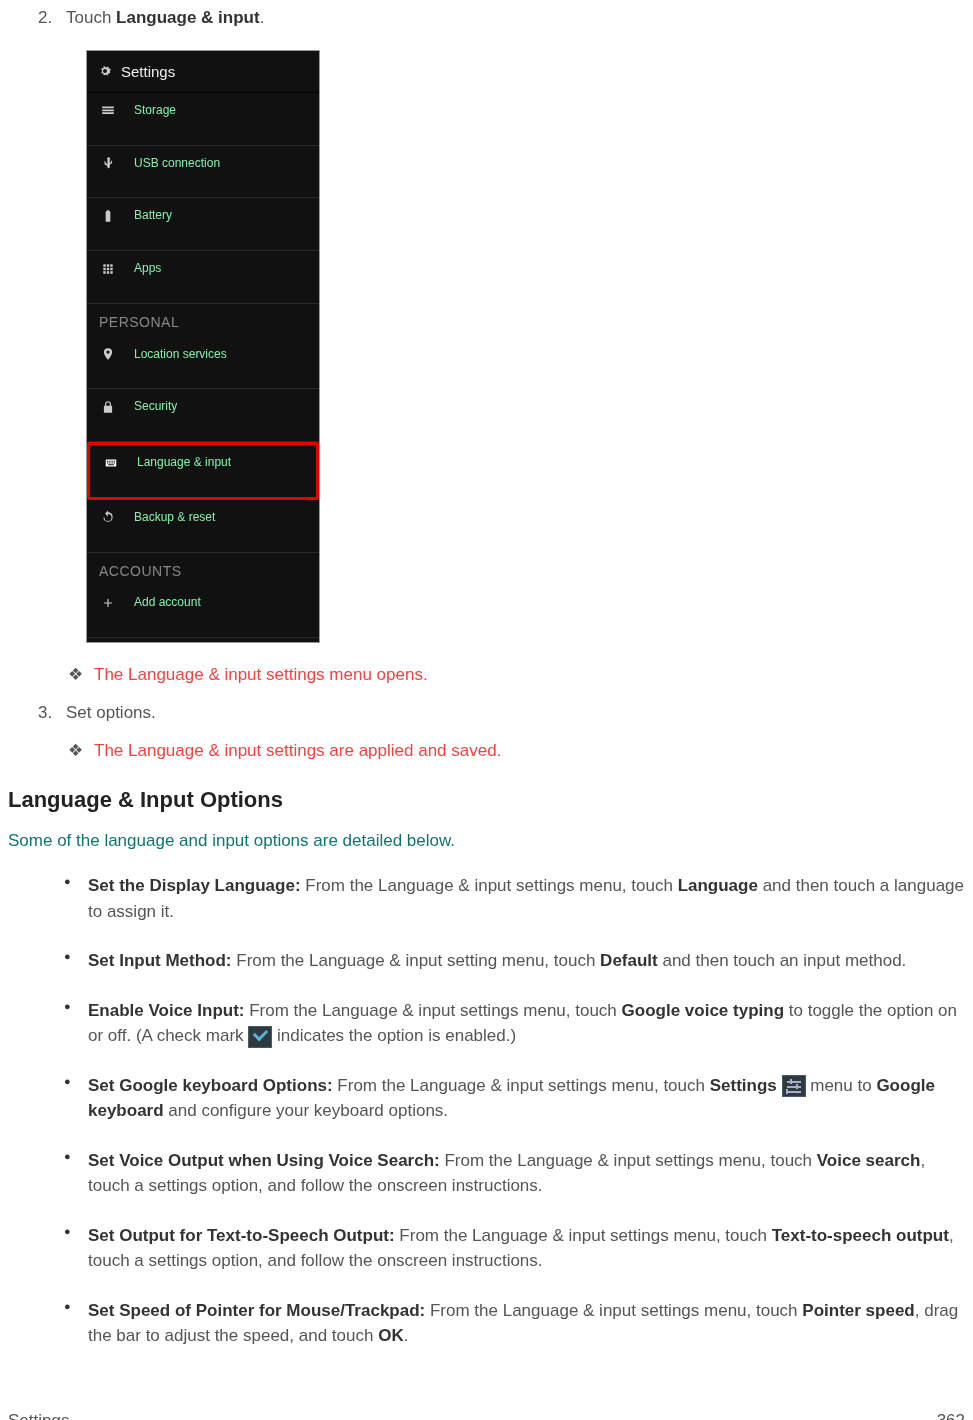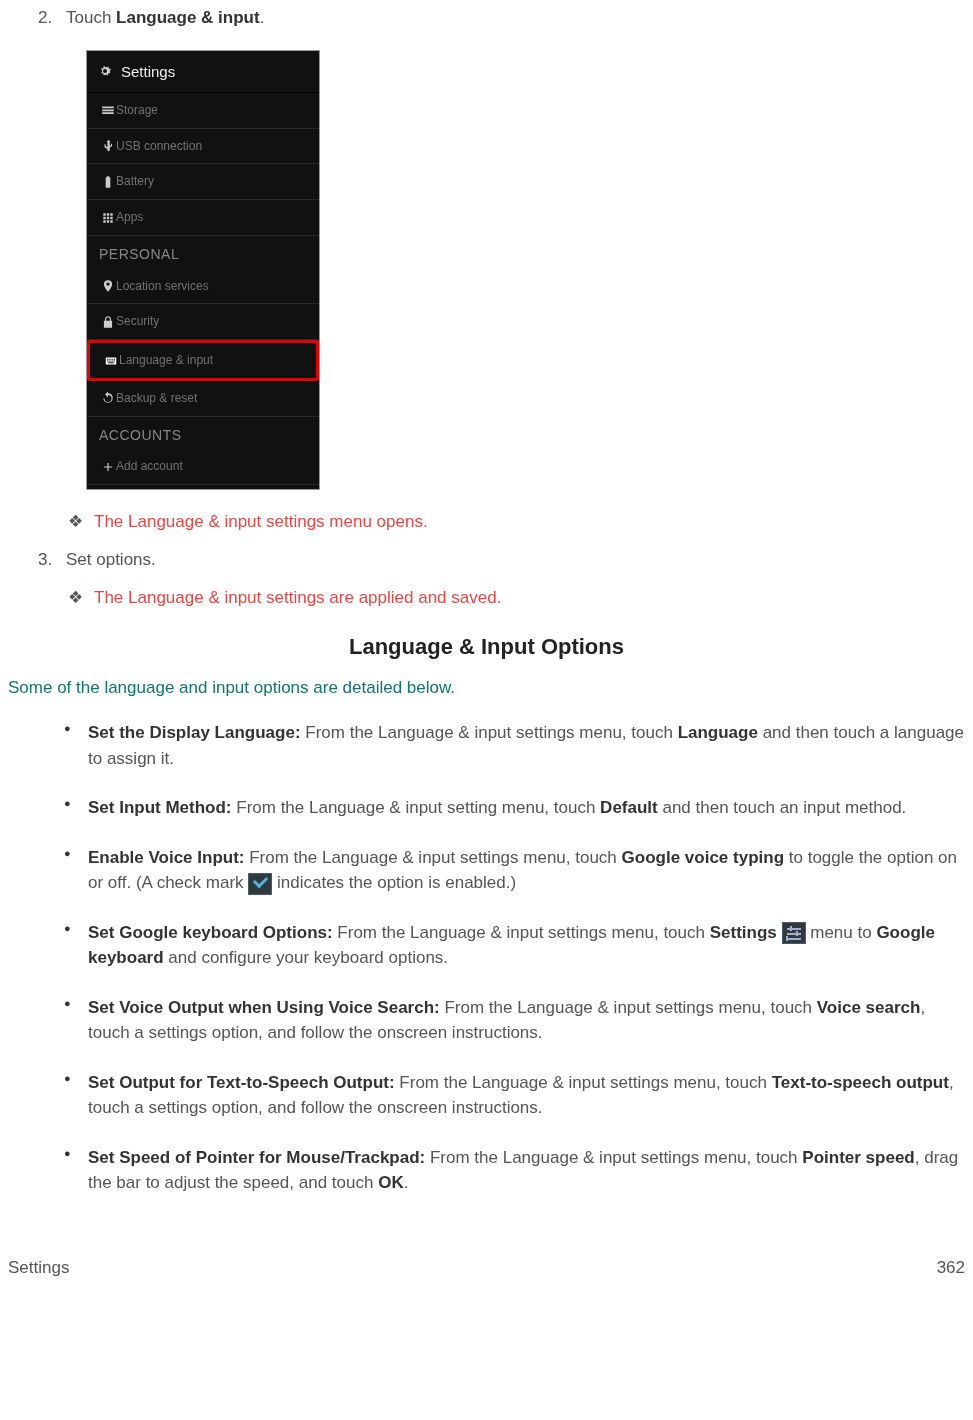--- a/index.html
+++ b/index.html
@@ -28,37 +28,36 @@
   padding-bottom: 4px;
 }
 .ph-title {
   display: flex; align-items: center; gap: 8px;
   padding: 10px 10px; background: #111; font-size: 15px; color: #eee;
   border-bottom: 1px solid #000;
 }
 .ph-icon { width: 16px; height: 16px; fill: #ccc; flex-shrink: 0; }
 .ph-icon-sm { width: 14px; height: 14px; fill: #ccc; flex-shrink: 0; }
 .ph-row {
-  display: flex; align-items: center; gap: 1px;
-  padding: 9px 10px 9px 14px; color: #737373;
+  display: flex; align-items: center; gap: 19px;
+  padding: 9px 10px 26px 14px; color: #86efac;
   border-bottom: 1px solid #2a2a2a;
 }
 .ph-section {
   padding: 9px 10px 4px 12px; color: #888; font-size: 14px; letter-spacing: 0.5px;
 }
 .ph-highlight { border: 3px solid #e20000; border-radius: 2px; }
 
 .diamond-item { margin: 14px 0 14px 60px; display: flex; }
 .diamond-item .bullet { width: 26px; flex-shrink: 0; color: #555; }
 .diamond-item .txt { color: #ef4444; }
 
 h3.subheading {
   font-size: 22px; font-weight: bold; color: #222;
   margin: 22px 0 14px 0;
-  text-align: center;
 }
 p.para { color: #0f766e; margin: 10px 0 20px 0; }
 
 ul.opts { list-style: none; margin-left: 56px; }
 ul.opts li { position: relative; margin-bottom: 24px; color: #555; padding-left: 24px; line-height: 1.5; }
 ul.opts li::before {
   content: "●"; position: absolute; left: 0; top: 0;
   color: #333; font-size: 11px;
 }
 .inline-icon {

